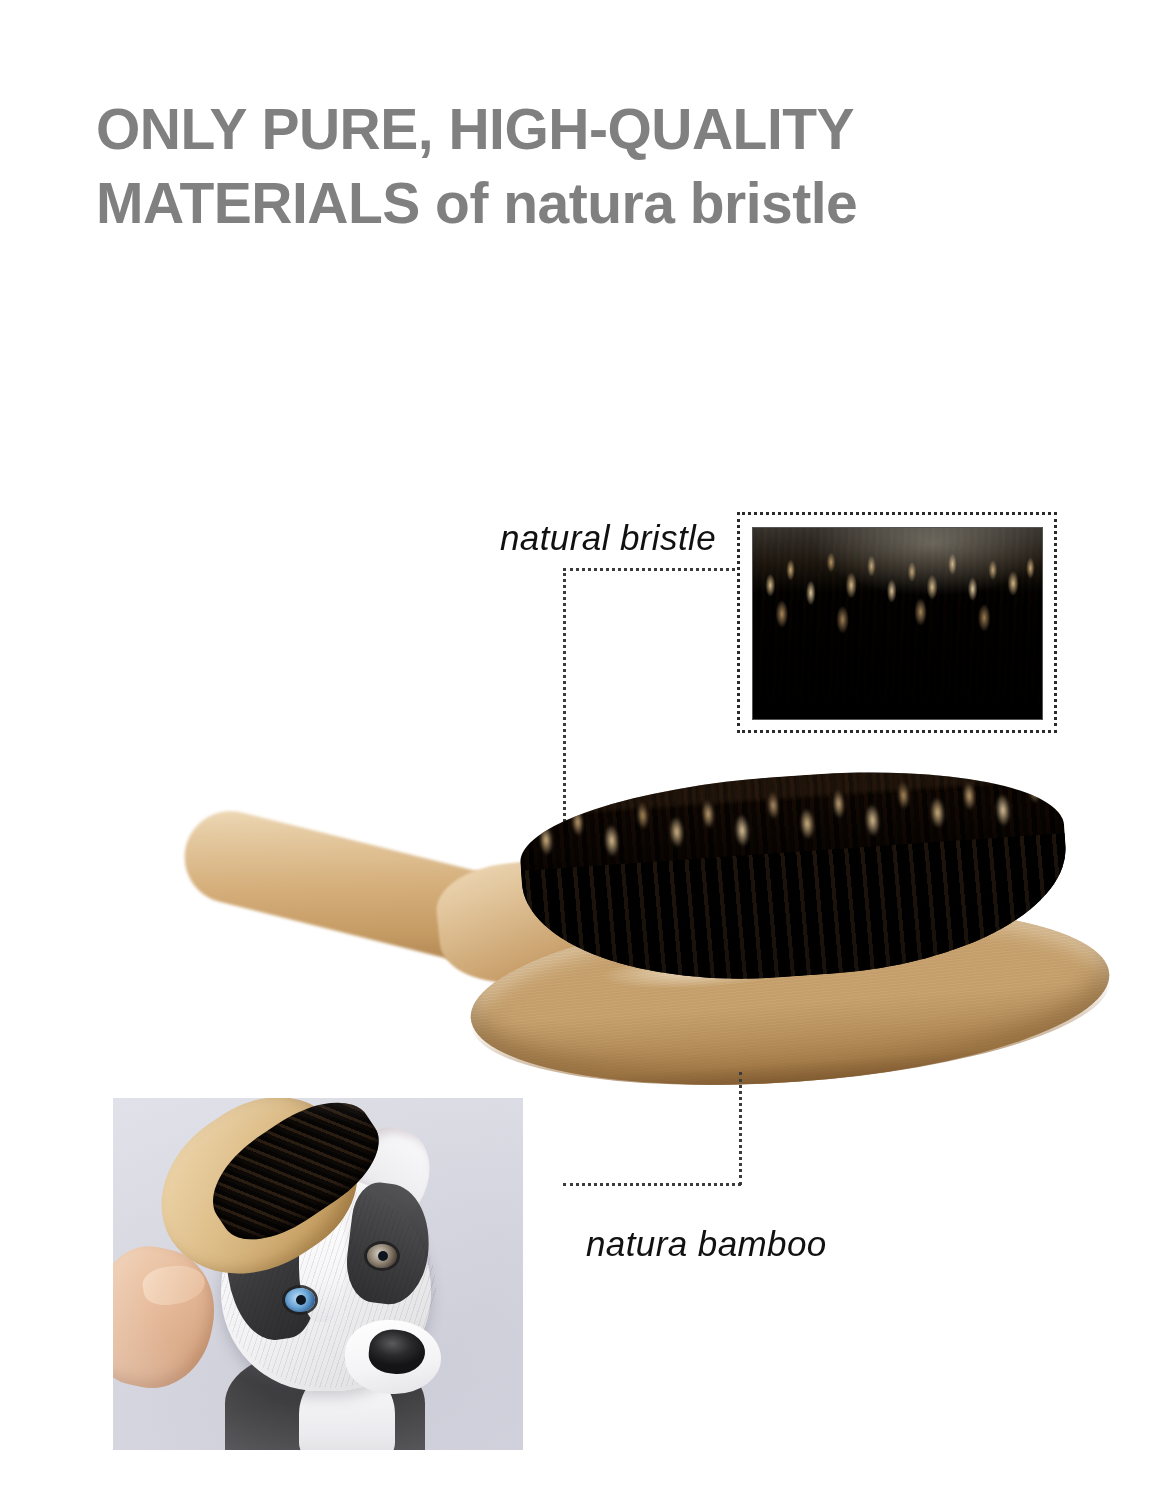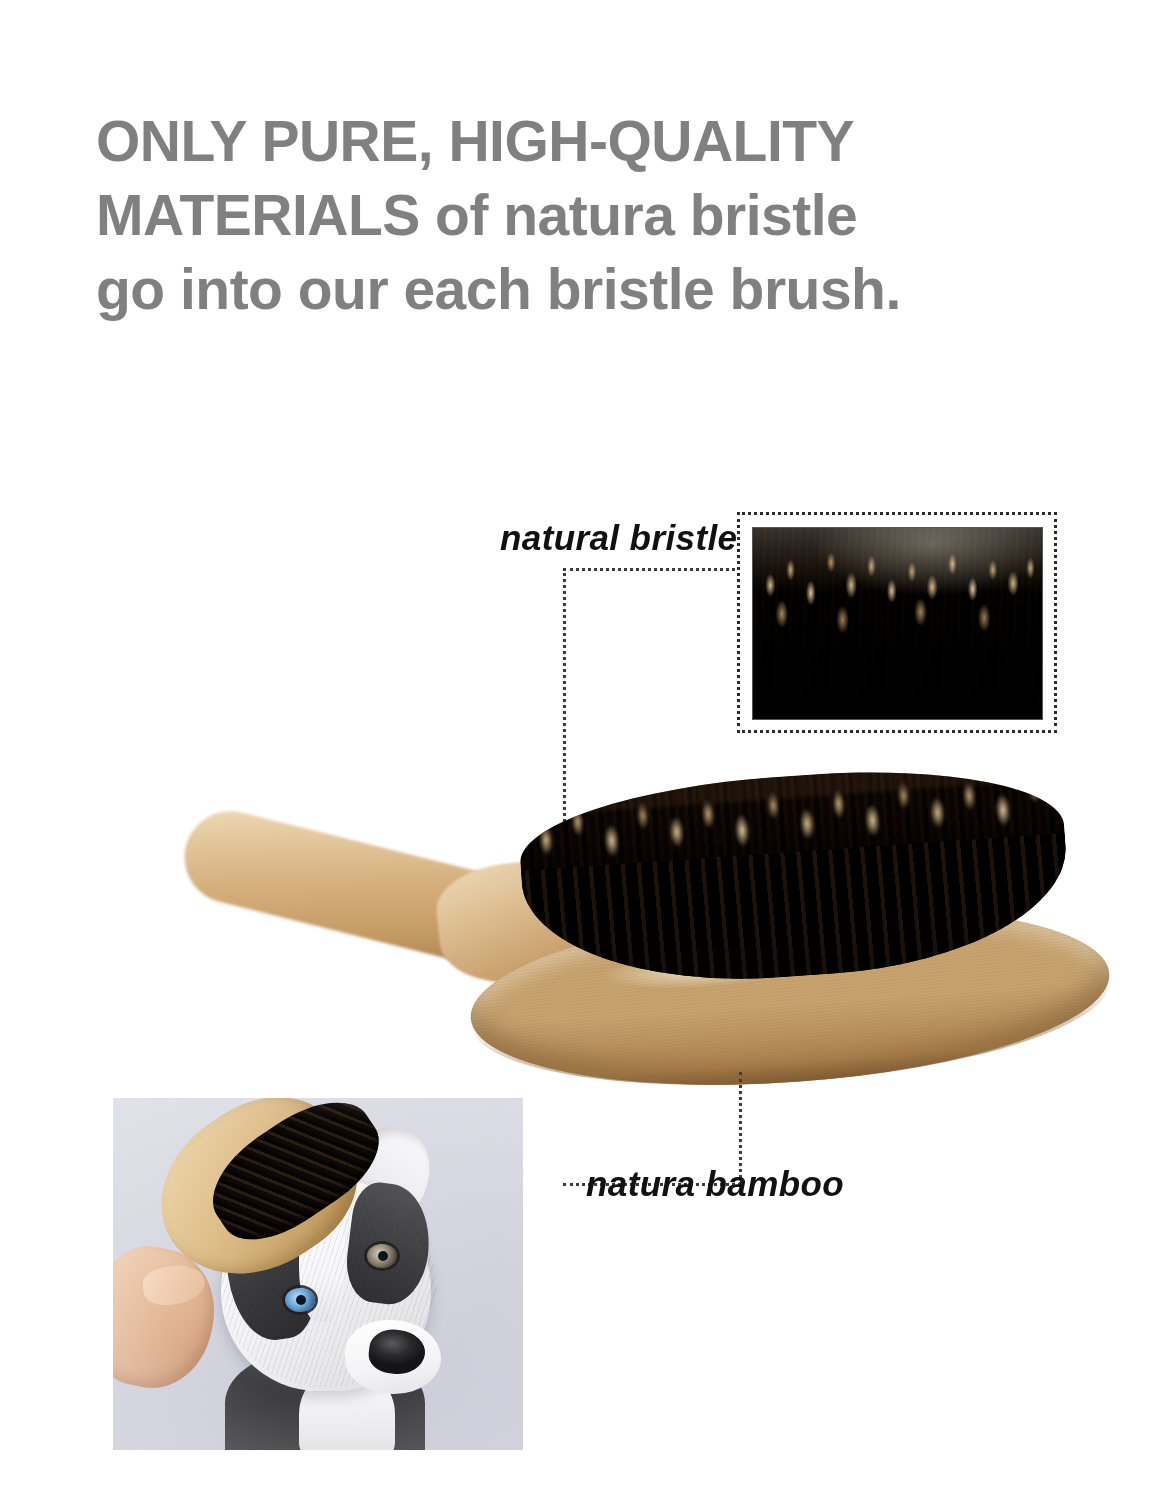--- a/index.html
+++ b/index.html
@@ -2,29 +2,29 @@
 <html><head>
 <meta charset="utf-8">
 <style>
   html,body{margin:0;padding:0;background:#fff;}
   body{width:1167px;height:1500px;position:relative;overflow:hidden;
        font-family:"Liberation Sans","DejaVu Sans",sans-serif;background:#ffffff;}
 
   
   .headline{position:absolute;left:96px;top:92px;width:1000px;
             color:#808080;font-weight:bold;font-size:57px;line-height:74px;
-            letter-spacing:-0.5px;font-family:"Liberation Sans","DejaVu Sans",sans-serif;margin-top:12px;}
+            letter-spacing:-0.5px;font-family:"Liberation Sans","DejaVu Sans",sans-serif;}
   .headline .ln{display:block;white-space:nowrap;}
 
   
-  .callout-label{position:absolute;color:#111;font-style:italic;font-weight:700;
+  .callout-label{position:absolute;color:#111;font-style:italic;font-weight:400;
                  font-size:35px;white-space:nowrap;letter-spacing:0.4px;
                  font-family:"Liberation Sans","DejaVu Sans",sans-serif;}
   #lbl-bristle{left:500px;top:518px;}
-  #lbl-bamboo{left:586px;top:1164px;text-align:right;}
+  #lbl-bamboo{left:586px;top:1224px;text-align:right;}
 
   
   .dot-h{position:absolute;height:0;border-top:3px dotted #3b3b3b;}
   .dot-v{position:absolute;width:0;border-left:3px dotted #3b3b3b;}
 
   #leader-bristle-h{left:563px;top:568px;width:178px;}
   #leader-bristle-v{left:563px;top:568px;height:265px;}
   #leader-bamboo-v{left:739px;top:1072px;height:113px;}
   #leader-bamboo-h{left:563px;top:1183px;width:178px;}
 
@@ -216,21 +216,20 @@
       box-shadow:inset 0 -6px 12px rgba(0,0,0,.6);}
   .photo-blur{position:absolute;inset:0;pointer-events:none;
       background:radial-gradient(ellipse 80% 70% at 50% 45%, rgba(255,255,255,0) 55%, rgba(225,225,235,.35) 100%);}
 </style>
 </head>
 <body>
 
 <div class="headline">
   <span class="ln">ONLY PURE, HIGH-QUALITY</span>
   <span class="ln">MATERIALS of natura bristle</span>
-  <span class="ln">go into our each bristle brush.</span>
 </div>
 
 <div class="callout-label" id="lbl-bristle">natural bristle</div>
 <div class="dot-h" id="leader-bristle-h"></div>
 <div class="dot-v" id="leader-bristle-v"></div>
 
 <div id="bristle-frame">
   <div id="bristle-photo">
     <div class="bristle-field"></div>
     <div class="bristle-top-glow"></div>

